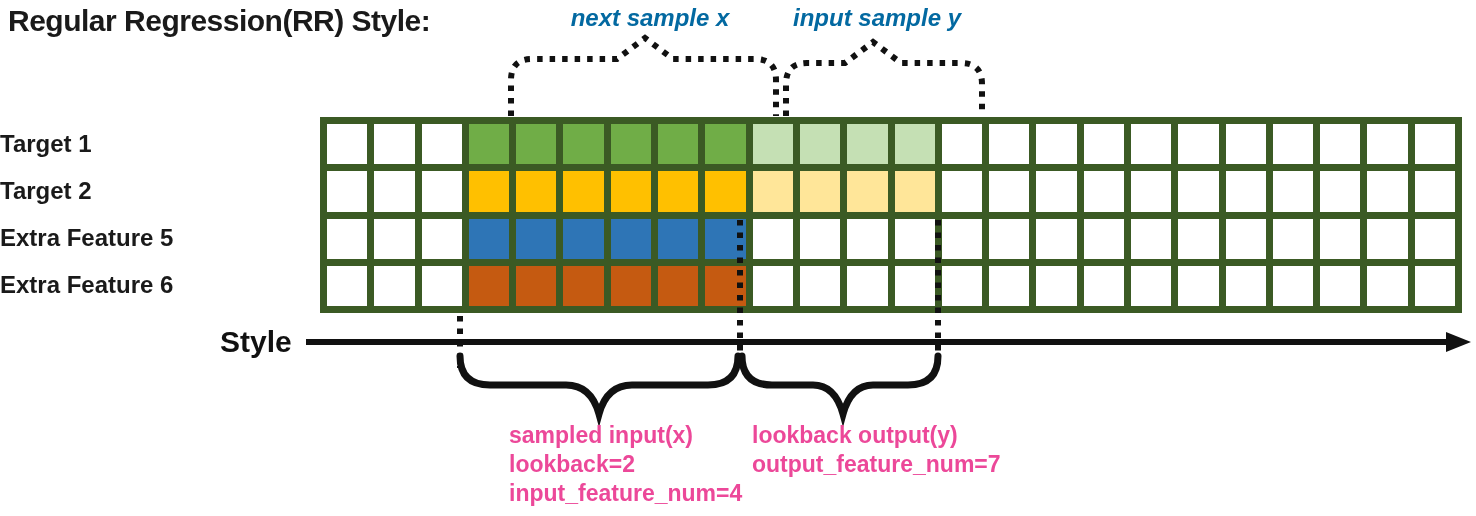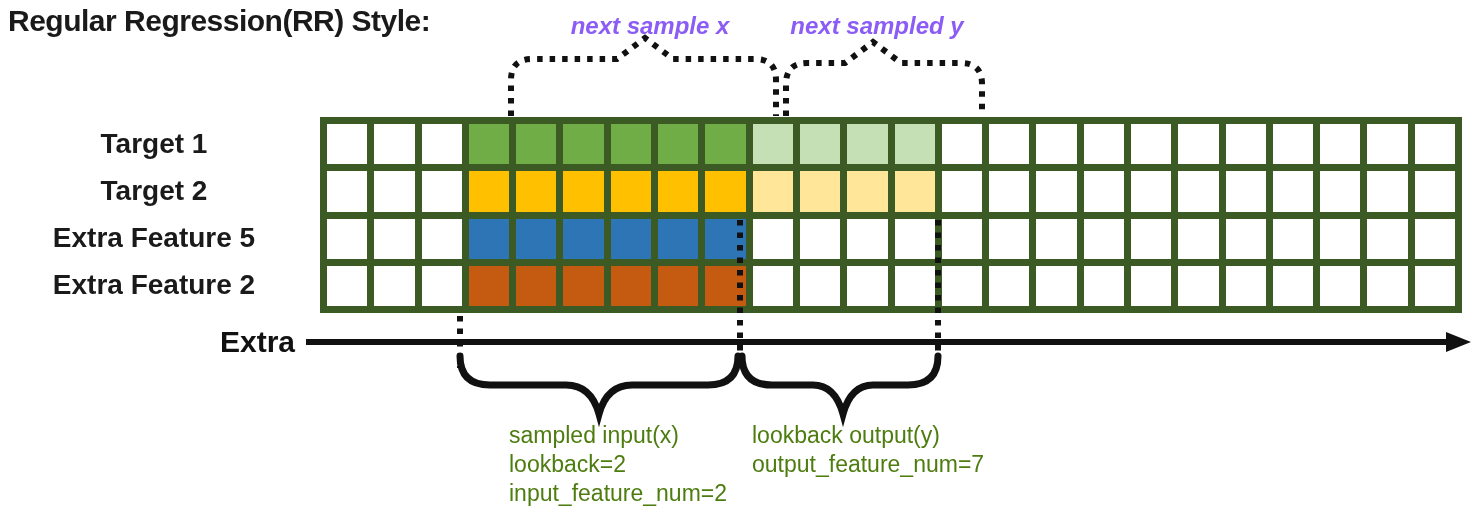--- a/index.html
+++ b/index.html
@@ -9,73 +9,74 @@
     background:#ffffff;
     font-family:"Liberation Sans", sans-serif;
     overflow:hidden;
   }
   .title{
     position:absolute;left:8px;top:4px;
     font-size:30px;font-weight:bold;color:#1a1a1a;
     letter-spacing:-0.5px;
   }
   .next-label{
-    position:absolute;top:12px;transform:translateX(-50%);
-    font-size:24px;font-style:italic;font-weight:bold;color:#8b5cf6;
+    position:absolute;top:4px;transform:translateX(-50%);
+    font-size:24px;font-style:italic;font-weight:bold;color:#0369a1;
     white-space:nowrap;
   }
   .next-label.x{left:650px;}
   .next-label.y{left:877px;}
   .row-labels{position:absolute;left:0;top:0;}
   .row-label{
     position:absolute;left:0;width:308px;height:48px;
-    text-align:center;line-height:48px;
-    font-size:28px;font-weight:bold;color:#1a1a1a;
+    text-align:left;line-height:48px;
+    font-size:24px;font-weight:bold;color:#1a1a1a;
     white-space:nowrap;
   }
   .grid{
     position:absolute;left:320px;top:117px;width:1142px;height:196px;
     box-sizing:border-box;
     display:grid;
     grid-template-columns:repeat(24,1fr);
     grid-template-rows:repeat(4,1fr);
     gap:7px;padding:7px;
   }
   .cell{width:100%;height:100%;}
   .time-label{
     position:absolute;left:220px;top:325px;
     font-size:30px;font-weight:bold;color:#111;
   }
   .caption{
     position:absolute;top:421px;
-    font-size:23px;line-height:29px;color:#4d7c0f;
+    font-size:23px;line-height:29px;color:#ec4899;
     white-space:nowrap;
+    font-weight:bold;
   }
   .caption.input{left:509px;}
   .caption.output{left:752px;}
   svg.overlay{
     position:absolute;left:0;top:0;width:1476px;height:516px;
     pointer-events:none;
   }
 </style>
 </head>
 <body>
 
 <div class="canvas">
 
   <div class="title">Regular Regression(RR) Style:</div>
 
   <div class="next-label x">next sample x</div>
-  <div class="next-label y">next sampled y</div>
+  <div class="next-label y">input sample y</div>
 
   <div class="row-labels" id="row-labels">
       <div class="row-label" style="top: 120px;">Target 1</div>
       <div class="row-label" style="top: 167px;">Target 2</div>
       <div class="row-label" style="top: 214px;">Extra Feature 5</div>
-      <div class="row-label" style="top: 261px;">Extra Feature 2</div>
+      <div class="row-label" style="top: 261px;">Extra Feature 6</div>
     </div>
 
   <div class="grid" id="grid" style="background: rgb(59, 90, 36);">
       <div class="cell" style="background: rgb(255, 255, 255);"></div>
       <div class="cell" style="background: rgb(255, 255, 255);"></div>
       <div class="cell" style="background: rgb(255, 255, 255);"></div>
       <div class="cell" style="background: rgb(112, 173, 71);"></div>
       <div class="cell" style="background: rgb(112, 173, 71);"></div>
       <div class="cell" style="background: rgb(112, 173, 71);"></div>
       <div class="cell" style="background: rgb(112, 173, 71);"></div>
@@ -181,26 +182,26 @@
     <line x1="938" y1="220" x2="938" y2="368" stroke="#111" stroke-width="6" stroke-dasharray="5.5 7"></line>
 
     <line x1="306" y1="342" x2="1448" y2="342" stroke="#111" stroke-width="6"></line>
     <polygon points="1446,332 1446,352 1471,342" fill="#111"></polygon>
 
     <path d="M 460 356 Q 460 385 490 385 L 566 385 Q 591 385 599 414 Q 607 385 632 385 L 708 385 Q 738 385 738 356" fill="none" stroke="#111" stroke-width="7" stroke-linecap="round"></path>
 
     <path d="M 742 356 Q 742 385 772 385 L 813 385 Q 835 385 843 414 Q 851 385 873 385 L 908 385 Q 938 385 938 356" fill="none" stroke="#111" stroke-width="7" stroke-linecap="round"></path>
   </svg>
 
-  <div class="time-label">Extra</div>
+  <div class="time-label">Style</div>
 
   <div class="caption input">
     <div>sampled input(x)</div>
     <div>lookback=2</div>
-    <div>input_feature_num=2</div>
+    <div>input_feature_num=4</div>
   </div>
 
   <div class="caption output">
     <div>lookback output(y)</div>
     <div>output_feature_num=7</div>
   </div>
 
 </div>
 
 </body></html>

